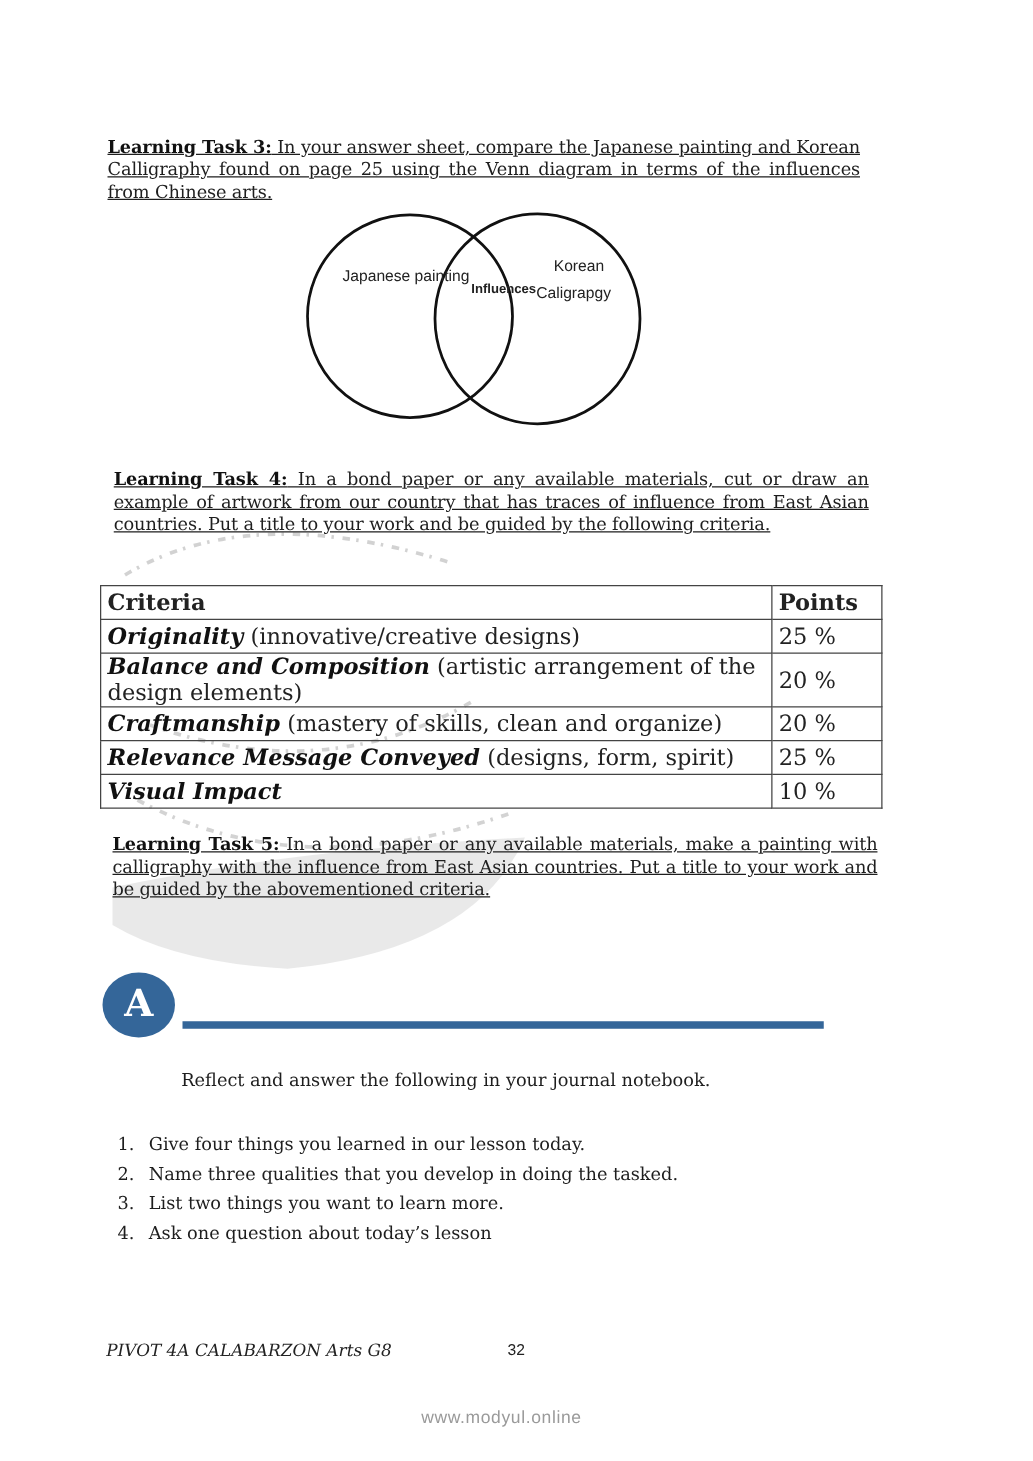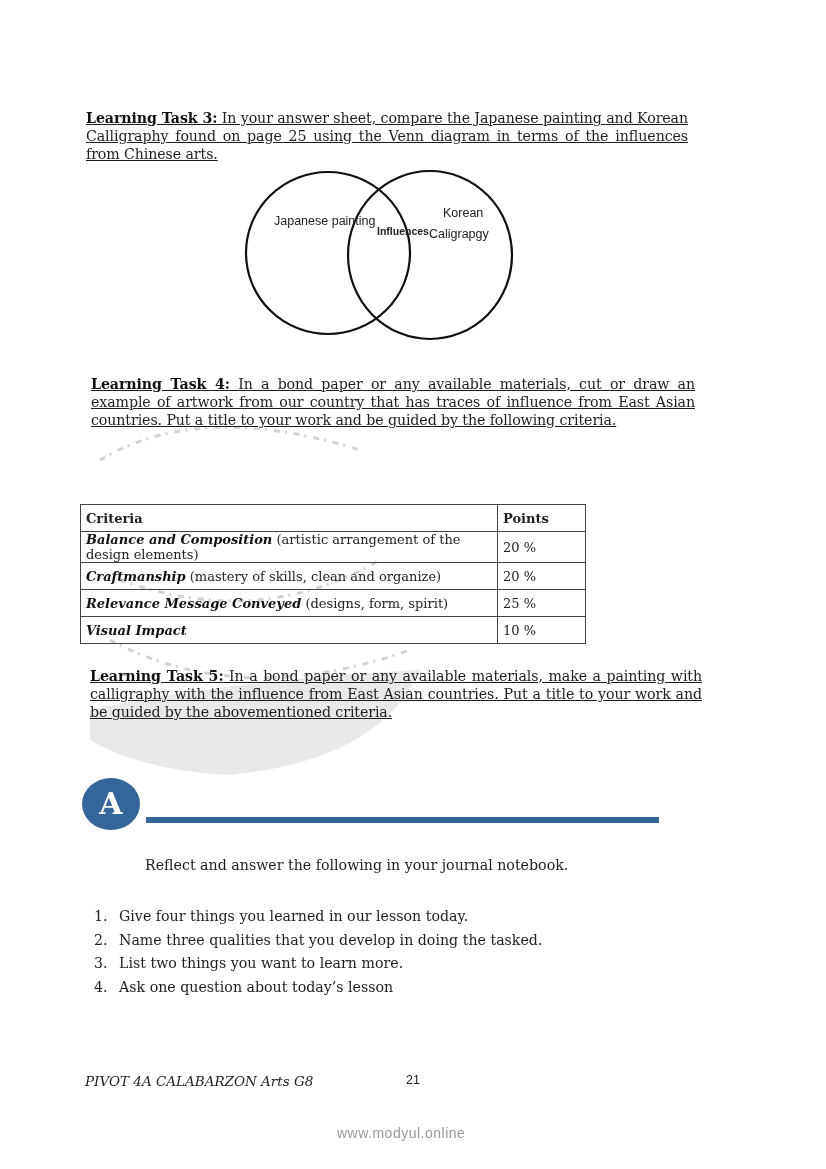--- a/index.html
+++ b/index.html
@@ -10,21 +10,21 @@
   #task3 { left: 86px; top: 109px; width: 602px; }
   #task4 { left: 91px; top: 375px; width: 604px; }
   #task5 { left: 90px; top: 667px; width: 612px; }
   .watermark { position: absolute; left: 80px; top: 380px; width: 380px; height: 400px; pointer-events: none; }
   .venn { position: absolute; left: 240px; top: 166px; width: 280px; height: 180px; }
   .venn-label { position: absolute; font-family: "Liberation Sans", "DejaVu Sans", sans-serif; font-size: 12.5px; color: #222; }
   #venn-left { left: 274px; top: 190px; margin-top: 24px; }
   #venn-mid { left: 353px; top: 225px; font-size: 10.5px; font-weight: bold; padding-left: 24px; }
   #venn-right1 { left: 443px; top: 206px; }
   #venn-right2 { left: 429px; top: 227px; }
-  table.criteria { position: absolute; left: 80px; top: 468px; width: 506px; border-collapse: collapse; font-size: 13px; margin-top: 36px; }
+  table.criteria { position: absolute; left: 80px; top: 468px; width: 626px; border-collapse: collapse; font-size: 18px; }
   table.criteria td, table.criteria th { border: 1px solid #444; height: 26px; padding: 0 5px; text-align: left; vertical-align: middle; color: #222; }
   table.criteria th { font-weight: bold; }
   table.criteria td.pts { width: 77px; }
   .crit-name { font-weight: bold; font-style: italic; color: #111; }
   .badge { position: absolute; left: 82px; top: 778px; width: 58px; height: 52px; border-radius: 50%; background: #346699; color: #fff; font-family: "DejaVu Serif", serif; font-weight: bold; font-size: 30px; text-align: center; line-height: 52px; }
   .rule { position: absolute; left: 146px; top: 817px; width: 513px; height: 6px; background: #346699; }
   #reflect { position: absolute; left: 145px; top: 857px; font-size: 14.2px; color: #1e1e1e; }
   ol.questions { position: absolute; left: 94px; top: 905px; margin: 0; padding: 0; list-style: none; font-size: 14.2px; line-height: 23.5px; color: #1e1e1e; }
   ol.questions li { display: flex; }
   ol.questions .num { width: 25px; }
@@ -63,20 +63,24 @@
 
 <table class="criteria">
   <thead>
     <tr>
       <th>Criteria</th>
       <th class="pts">Points</th>
     </tr>
   </thead>
   <tbody>
     <tr>
+      <td><span class="crit-name">Originality</span><span> (innovative/creative designs)</span></td>
+      <td class="pts">25 %</td>
+    </tr>
+    <tr>
       <td><span class="crit-name">Balance and Composition</span><span> (artistic arrangement of the design elements)</span></td>
       <td class="pts">20 %</td>
     </tr>
     <tr>
       <td><span class="crit-name">Craftmanship</span><span> (mastery of skills, clean and organize)</span></td>
       <td class="pts">20 %</td>
     </tr>
     <tr>
       <td><span class="crit-name">Relevance Message Conveyed</span><span> (designs, form, spirit)</span></td>
       <td class="pts">25 %</td>
@@ -110,14 +114,14 @@
       <span class="num">3.</span>
       <span>List two things you want to learn more.</span>
     </li>
   <li>
       <span class="num">4.</span>
       <span>Ask one question about today’s lesson</span>
     </li>
 </ol>
 
 <div id="footer-left">PIVOT 4A CALABARZON Arts G8</div>
-<div id="footer-page">21</div>
+<div id="footer-page">32</div>
 <div id="footer-site">www.modyul.online</div>
 
 </body></html>

